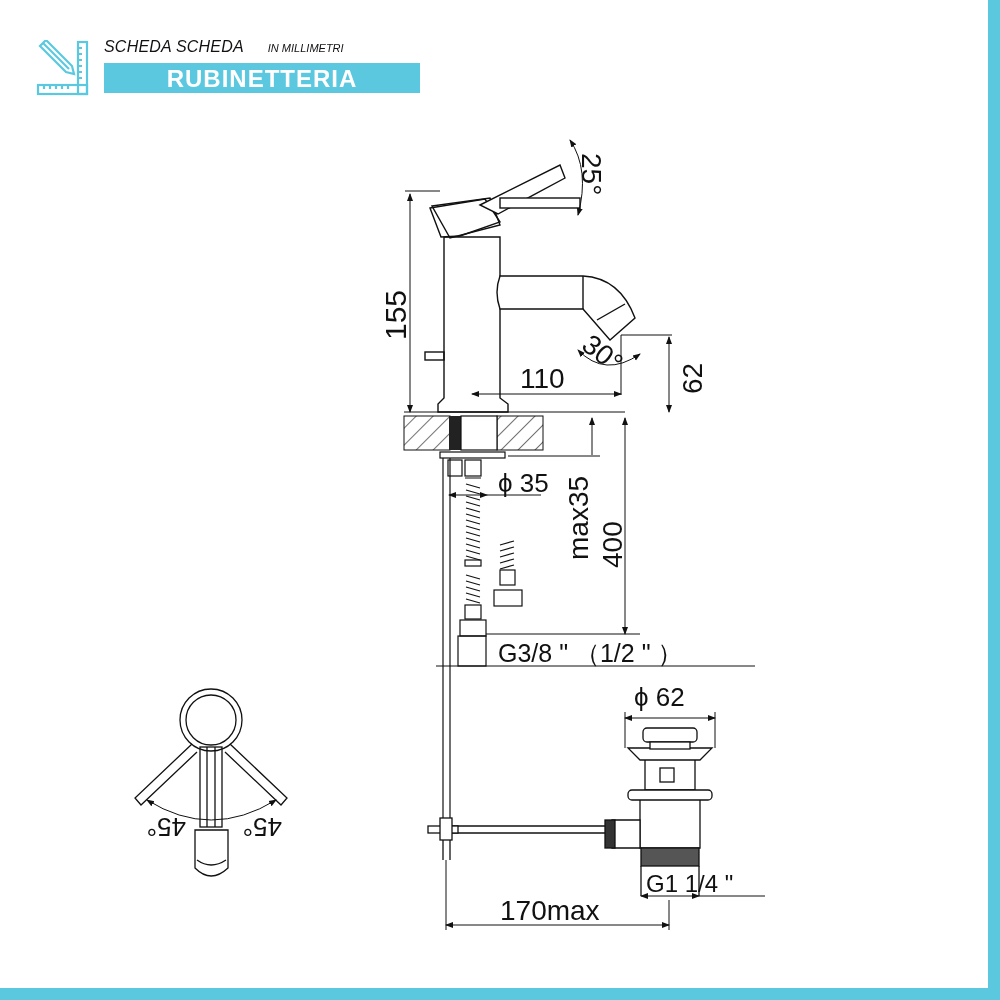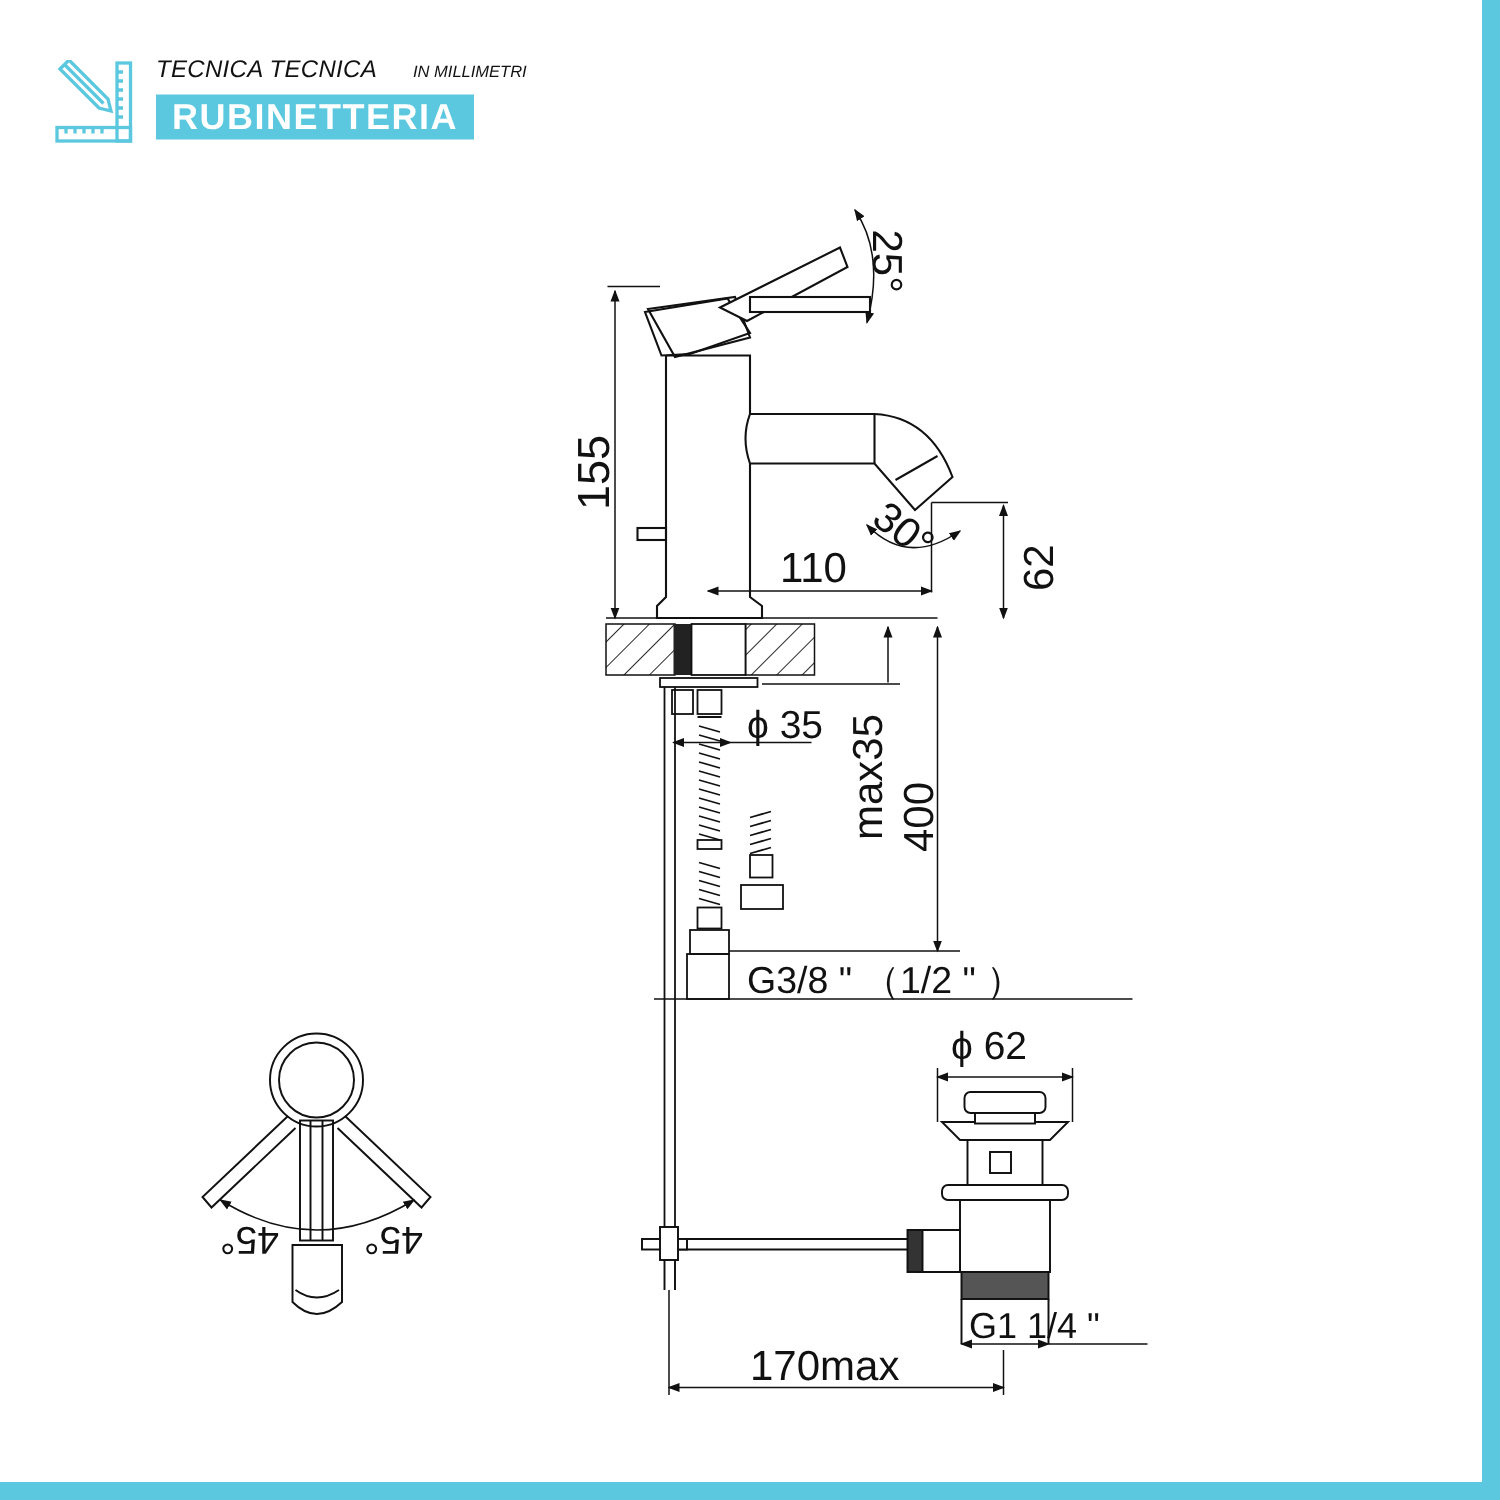--- a/index.html
+++ b/index.html
@@ -4,21 +4,21 @@
 <style>
   html, body { margin:0; padding:0; }
   body { width:1000px; height:1000px; background:#ffffff; position:relative; overflow:hidden; font-family:"Liberation Sans", sans-serif; }
   .frame-right { position:absolute; right:0; top:0; width:12px; height:1000px; background:#5bc8e0; }
   .frame-bottom { position:absolute; left:0; bottom:0; width:1000px; height:12px; background:#5bc8e0; }
   .header { position:absolute; left:36px; top:38px; width:340px; height:60px; }
   .logo { position:absolute; left:0; top:2px; width:56px; height:56px; }
   .title-line { position:absolute; left:68px; top:0; font-style:italic; color:#111; white-space:nowrap; }
   .title-main { font-size:16px; letter-spacing:0.2px; }
   .title-sub { font-size:11px; margin-left:24px; }
-  .category-bar { position:absolute; left:68px; top:25px; width:212px; height:30px; background:#5bc8e0; color:#fff; font-weight:bold; font-size:24px; text-align:center; line-height:31px; letter-spacing:1px; }
+  .category-bar { position:absolute; left:68px; top:25px; width:316px; height:30px; background:#5bc8e0; color:#fff; font-weight:bold; font-size:24px; text-align:center; line-height:31px; letter-spacing:1px; }
   svg.drawing { position:absolute; left:0; top:0; }
   .dim { font-family:"Liberation Sans", sans-serif; fill:#111; }
 </style>
 </head>
 <body>
 
 <div class="frame-right"></div>
 <div class="frame-bottom"></div>
 
 <div class="header">
@@ -26,21 +26,21 @@
     <g fill="none" stroke="#5bc8e0" stroke-width="2.2">
       <path d="M4 6 L10 0 L36 26 L38 34 L30 32 Z"></path>
       <path d="M7 3 L33 29"></path>
       <rect x="42" y="2" width="9" height="52"></rect>
       <rect x="2" y="45" width="49" height="9"></rect>
       <path d="M42 8h4M42 14h4M42 20h4M42 26h4M42 32h4M42 38h4"></path>
       <path d="M8 45v4M14 45v4M20 45v4M26 45v4M32 45v4"></path>
     </g>
   </svg>
   <div class="title-line">
-    <span class="title-main">TECNICA TECNICA</span><span class="title-sub">IN MILLIMETRI</span>
+    <span class="title-main">SCHEDA SCHEDA</span><span class="title-sub">IN MILLIMETRI</span>
   </div>
   <div class="category-bar">RUBINETTERIA</div>
 </div>
 
 <svg class="drawing" width="1000" height="1000" viewBox="0 0 1000 1000">
   <defs>
     <pattern id="hatch" width="12" height="12" patternUnits="userSpaceOnUse" patternTransform="rotate(45)">
       <line x1="0" y1="0" x2="0" y2="12" stroke="#111" stroke-width="1.2"></line>
     </pattern>
     <marker id="arr" markerWidth="8" markerHeight="8" refX="7" refY="4" orient="auto-start-reverse">

